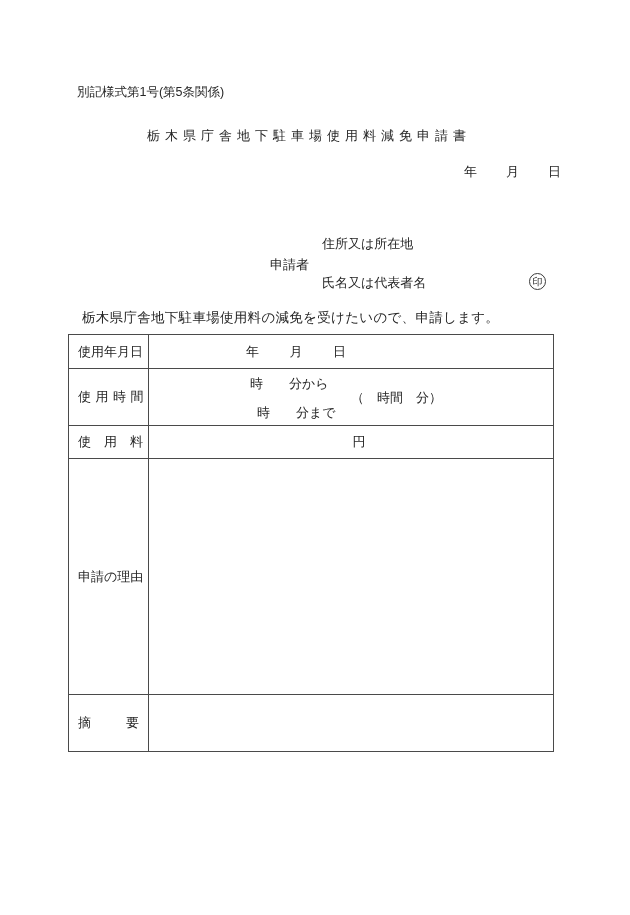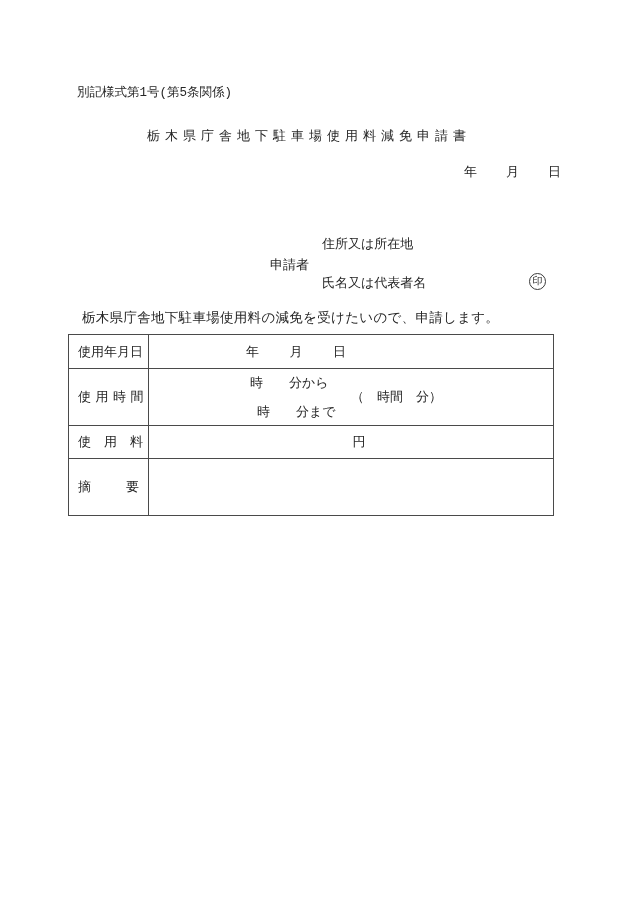--- a/index.html
+++ b/index.html
@@ -1,19 +1,19 @@
 <!DOCTYPE html>
 <html><head>
 <meta charset="utf-8">
 <style>
   * { margin:0; padding:0; box-sizing:border-box; }
   html,body { background:#ffffff; }
   .page {
     position:relative; width:618px; height:915px; background:#ffffff;
-    font-family:Liberation Mono, monospace;
+    font-family:Liberation Sans, sans-serif;
     color:#262626; font-size:13px; overflow:hidden;
   }
   .doc-number { position:absolute; left:77px; top:84px; font-size:12.5px; white-space:nowrap; }
   .title { position:absolute; left:0; top:127px; width:100%; text-align:center;
            font-size:13px; letter-spacing:5px; white-space:nowrap; }
   .date-line { position:absolute; left:464px; top:163px; white-space:nowrap; }
   .date-line .dm { margin-left:29px; }
   .recipient { position:absolute; left:96px; top:201px; white-space:nowrap; }
   .recipient-name { letter-spacing:11px; }
   .honorific { margin-left:46px; }
@@ -84,19 +84,23 @@
           <div class="t-from">時　　分から</div>
           <div class="t-dur">（　時間　分）</div>
           <div class="t-to">時　　分まで</div>
         </td>
       </tr>
       <tr>
         <td class="label ls-fee h33">使用料</td>
         <td class="v-unit h33">円</td>
       </tr>
       <tr>
+        <td class="label h236">申請の理由</td>
+        <td class="h236"></td>
+      </tr>
+      <tr>
         <td class="label ls-remarks h57">摘要</td>
         <td class="h57"></td>
       </tr>
     </tbody>
   </table>
 
 </div>
 
 </body></html>

